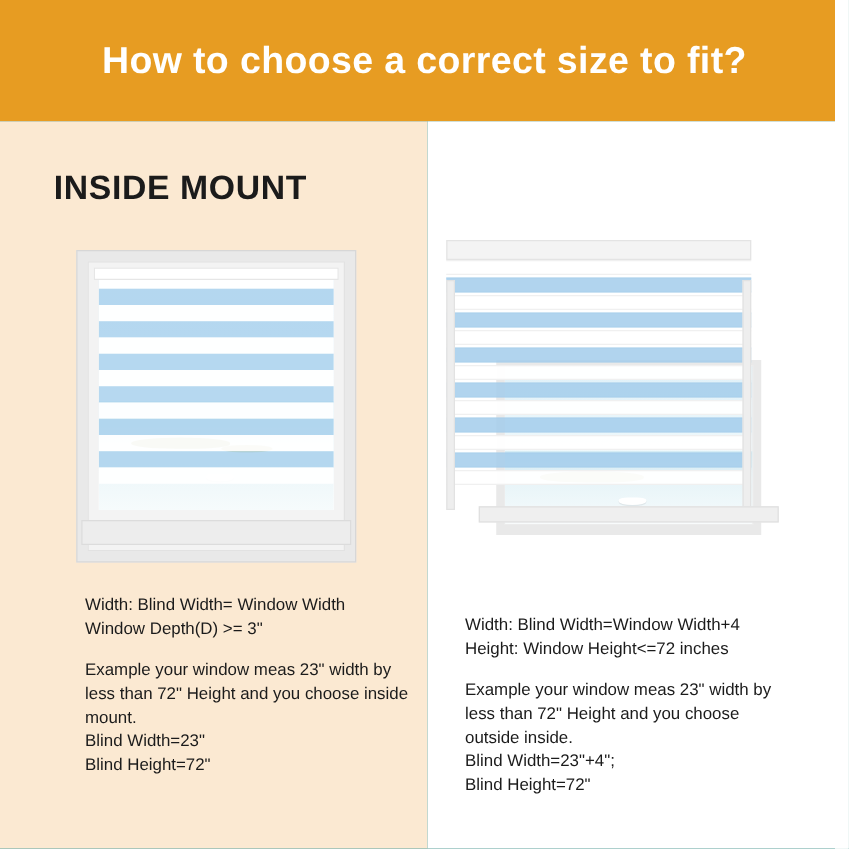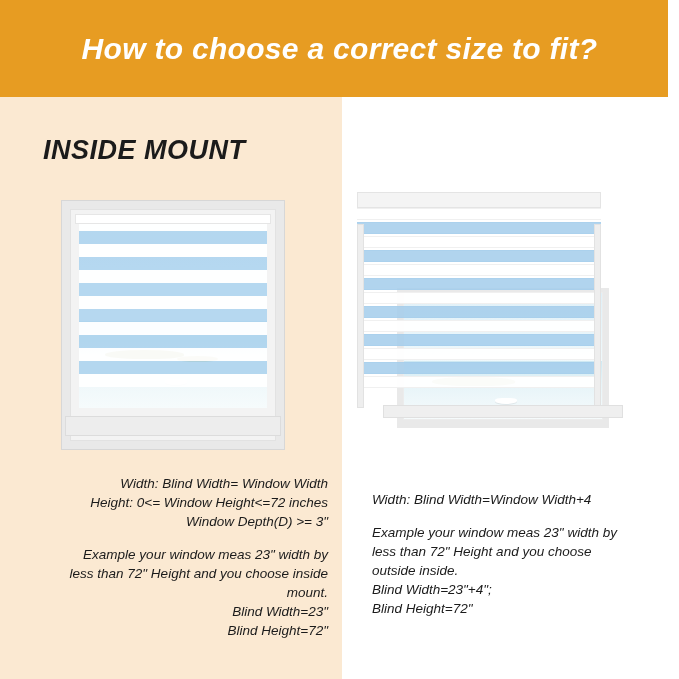--- a/index.html
+++ b/index.html
@@ -10,21 +10,20 @@
   body {
     font-family: "Liberation Sans", sans-serif;
   }
   .page {
     position: relative;
     width: 668px;
     height: 679px;
     background: #0f766e;
     overflow: hidden;
     box-sizing: border-box;
-    font-style: italic;
   }
   
   .header {
     position: absolute;
     left: 0;
     top: 0;
     width: 679px;
     height: 97px;
     background: #e79c22;
     display: flex;
@@ -48,21 +47,20 @@
     display: flex;
   }
   .panel {
     position: relative;
     height: 100%;
     box-sizing: border-box;
   }
   .panel-inside {
     width: 342px;
     background: #fbe9d2;
-    text-align: right;
   }
   .panel-outside {
     width: 337px;
     background: #ffffff;
   }
   .panel-title {
     font-size: 27px;
     font-weight: bold;
     color: #1b1b1b;
     letter-spacing: 0.5px;
@@ -323,21 +321,20 @@
             <div class="slat" style="top:156px"></div>
           </div>
         </div>
         <div class="im-head"></div>
         <div class="im-sill"></div>
       </div>
 
       <div class="spec-block">
         <p class="spec-para spec-text">
           <span class="spec-line">Width: Blind Width= Window Width</span>
-          <span class="spec-line">Height: 0&lt;= Window Height&lt;=72 inches</span>
           <span class="spec-line">Window Depth(D) &gt;= 3"</span>
         </p>
         <p class="spec-para spec-text">
           <span class="spec-line">Example your window meas 23" width by</span>
           <span class="spec-line">less than 72" Height and you choose inside</span>
           <span class="spec-line">mount.</span>
           <span class="spec-line">Blind Width=23"</span>
           <span class="spec-line">Blind Height=72"</span>
         </p>
       </div>
@@ -369,20 +366,21 @@
           <div class="om-slat" style="top:168px"></div>
           <div class="om-sidebar-l"></div>
           <div class="om-sidebar-r"></div>
         </div>
         <div class="om-sill"></div>
       </div>
 
       <div class="spec-block">
         <p class="spec-para spec-text">
           <span class="spec-line">Width: Blind Width=Window Width+4</span>
+          <span class="spec-line">Height: Window Height&lt;=72 inches</span>
         </p>
         <p class="spec-para spec-text">
           <span class="spec-line">Example your window meas 23" width by</span>
           <span class="spec-line">less than 72" Height and you choose</span>
           <span class="spec-line">outside inside.</span>
           <span class="spec-line">Blind Width=23"+4";</span>
           <span class="spec-line">Blind Height=72"</span>
         </p>
       </div>
     </div>

